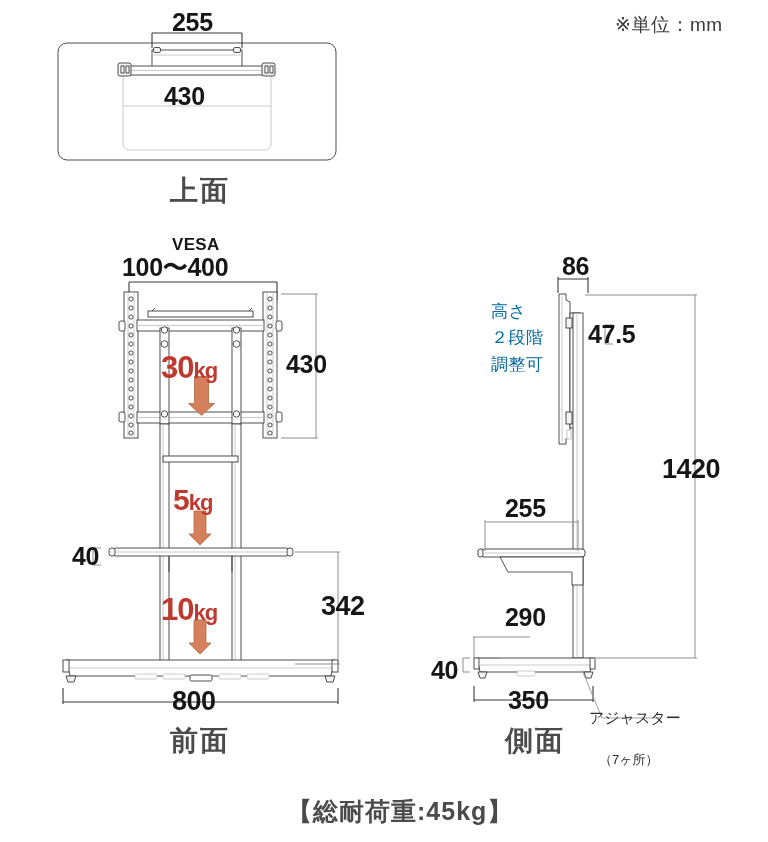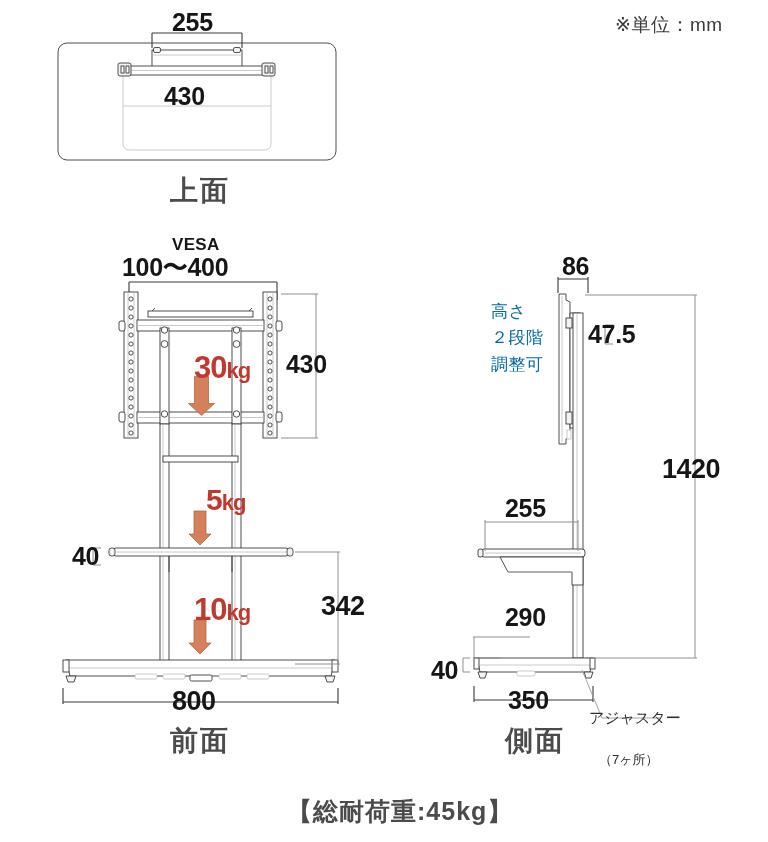--- a/index.html
+++ b/index.html
@@ -85,21 +85,21 @@
     color: #4b4b4b;
     letter-spacing: 1px;
     margin-left: 8px;
   }
   
   .load-kg {
     font-weight: 700;
     color: #c0392f;
     letter-spacing: -1px;
   }
-  .load-kg .num { font-size: 30px; padding-left: 33px; }
+  .load-kg .num { font-size: 30px; }
   .load-kg .u   { font-size: 22px; }
   .load-30 .num { font-size: 31px; }
   .load-10 .num { font-size: 31px; }
 </style>
 </head>
 <body>
 
 <div id="stage">
 
   <svg viewBox="0 0 768 842" xmlns="http://www.w3.org/2000/svg">

